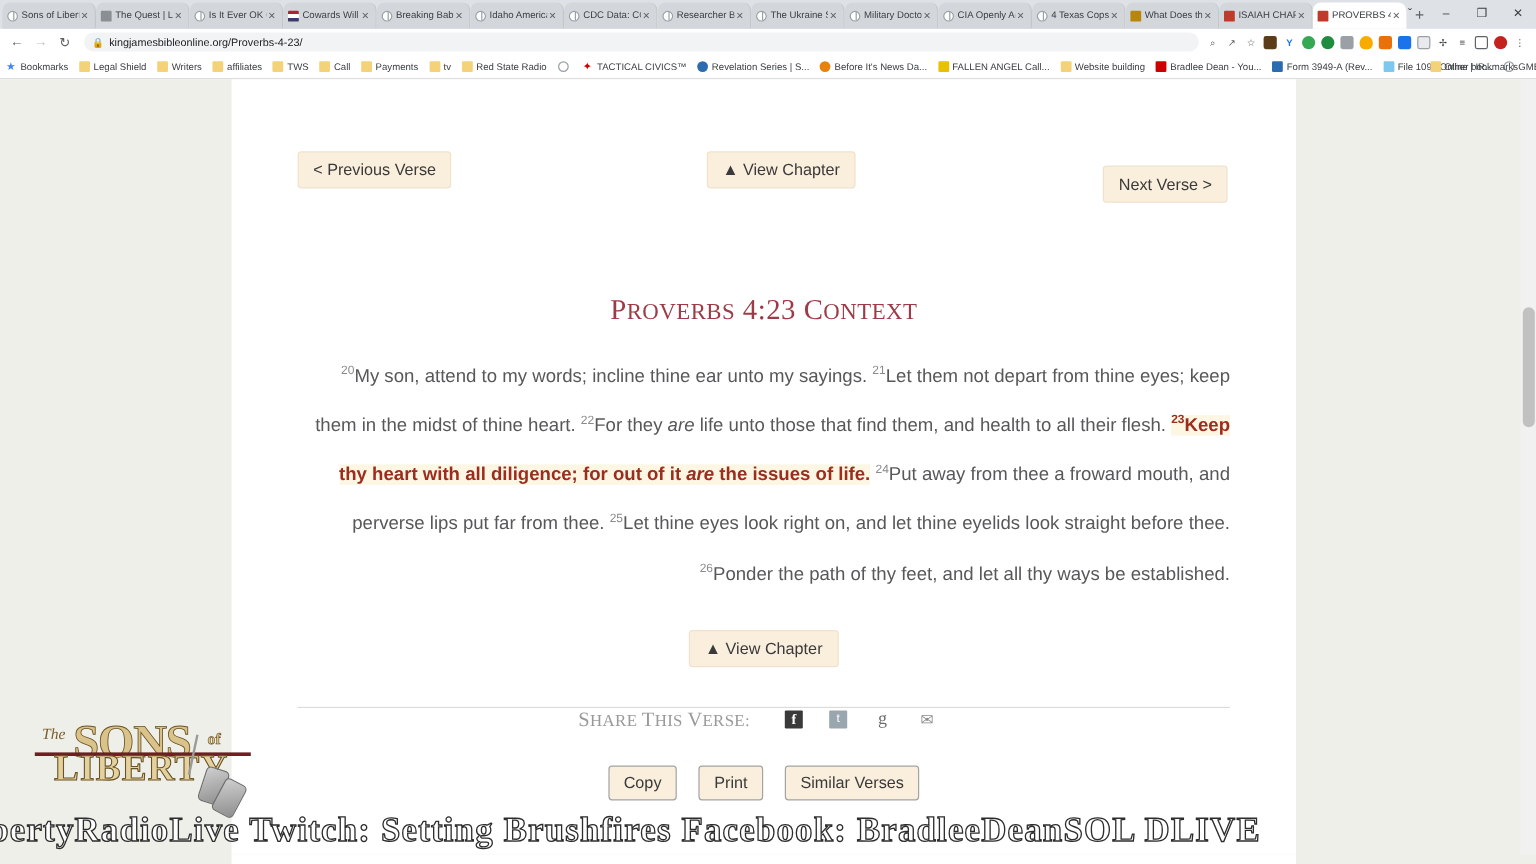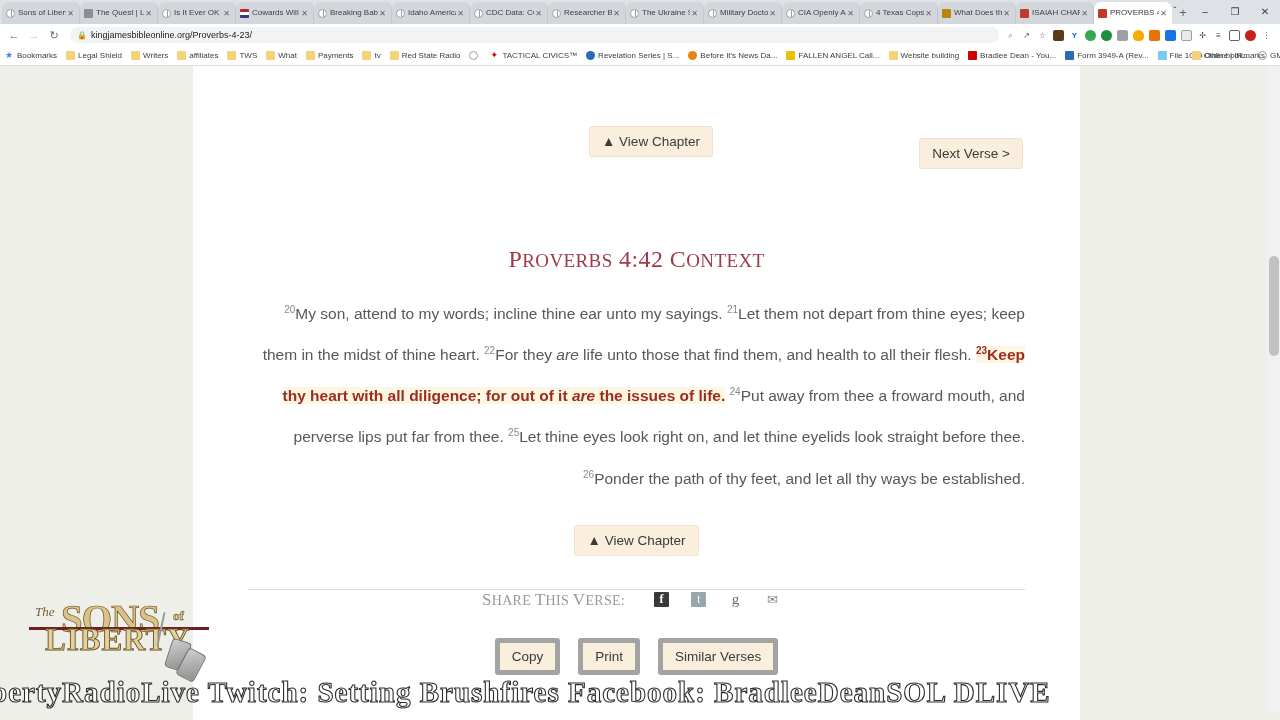--- a/index.html
+++ b/index.html
@@ -192,21 +192,21 @@
   .sicon.fb { background: #3a3a3a; color: #fff; font-family: "Liberation Serif", serif; font-weight: bold; font-size: 12px; border-radius:1px;}
   .sicon.tw { background: #9aa6ad; color: #fff; font-size: 10px; border-radius: 1px; }
   .sicon.gg { background: transparent; color: #6b6b6b; font-family: "Liberation Serif", serif; font-size: 15px; }
   .sicon.ml { background: transparent; color: #8a8a8a; font-size: 13px; }
 
   .actionrow {
     margin-top: 28px; text-align: center;
     display: flex; align-items: center; justify-content: center; gap: 18px;
   }
   .abtn {
-    background: #faeedd; border: 5px solid #a3a3a3; border-radius: 3px;
+    background: #faeedd; border: 1px solid #a3a3a3; border-radius: 3px;
     font-size: 13.5px; color: #3a3a3a; padding: 6px 12px;
   }
 
   
   .logo-overlay {
     position: absolute; left: 25px; top: 594px;
     width: 190px; height: 80px; z-index: 40;
   }
   .logo-the {
     font-family: "Liberation Serif", serif; font-size: 13px;
@@ -409,21 +409,21 @@
     <div class="bm">
         <span class="bm-ico folder"></span>
         <span class="bm-label">affiliates</span>
       </div>
     <div class="bm">
         <span class="bm-ico folder"></span>
         <span class="bm-label">TWS</span>
       </div>
     <div class="bm">
         <span class="bm-ico folder"></span>
-        <span class="bm-label">What</span>
+        <span class="bm-label">Call</span>
       </div>
     <div class="bm">
         <span class="bm-ico folder"></span>
         <span class="bm-label">Payments</span>
       </div>
     <div class="bm">
         <span class="bm-ico folder"></span>
         <span class="bm-label">tv</span>
       </div>
     <div class="bm">
@@ -474,26 +474,27 @@
     <div class="bm bm-right">
         <span class="bm-ico folder"></span>
         <span class="bm-label">Other bookmarks</span>
       </div>
   </div>
 
   <div class="viewport">
     <div class="page-col">
 
       <div class="navrow">
+        <div class="vbtn prev">&lt; Previous Verse</div>
         <div class="vbtn view">▲ View Chapter</div>
         <div class="vbtn next">Next Verse &gt;</div>
       </div>
 
       <div class="ctx-title">
-        <span class="sc">P</span><span>ROVERBS</span><span class="sc"> 4:42 </span><span class="sc">C</span><span>ONTEXT</span>
+        <span class="sc">P</span><span>ROVERBS</span><span class="sc"> 4:23 </span><span class="sc">C</span><span>ONTEXT</span>
       </div>
 
       <div class="passage">
         <sup>20</sup><span>My son, attend to my words; incline thine ear unto my sayings. </span><sup>21</sup><span>Let them not depart from thine eyes; keep them in the midst of thine heart. </span><sup>22</sup><span>For they </span><em>are</em><span> life unto those that find them, and health to all their flesh. </span><span class="hl"><sup>23</sup><span>Keep thy heart with all diligence; for out of it </span><em>are</em><span> the issues of life.</span></span> <sup>24</sup><span>Put away from thee a froward mouth, and perverse lips put far from thee. </span><sup>25</sup><span>Let thine eyes look right on, and let thine eyelids look straight before thee. </span><sup>26</sup><span>Ponder the path of thy feet, and let all thy ways be established.</span>
       </div>
 
       <div class="viewchap2">
         <span class="vbtn2">▲ View Chapter</span>
       </div>
 

